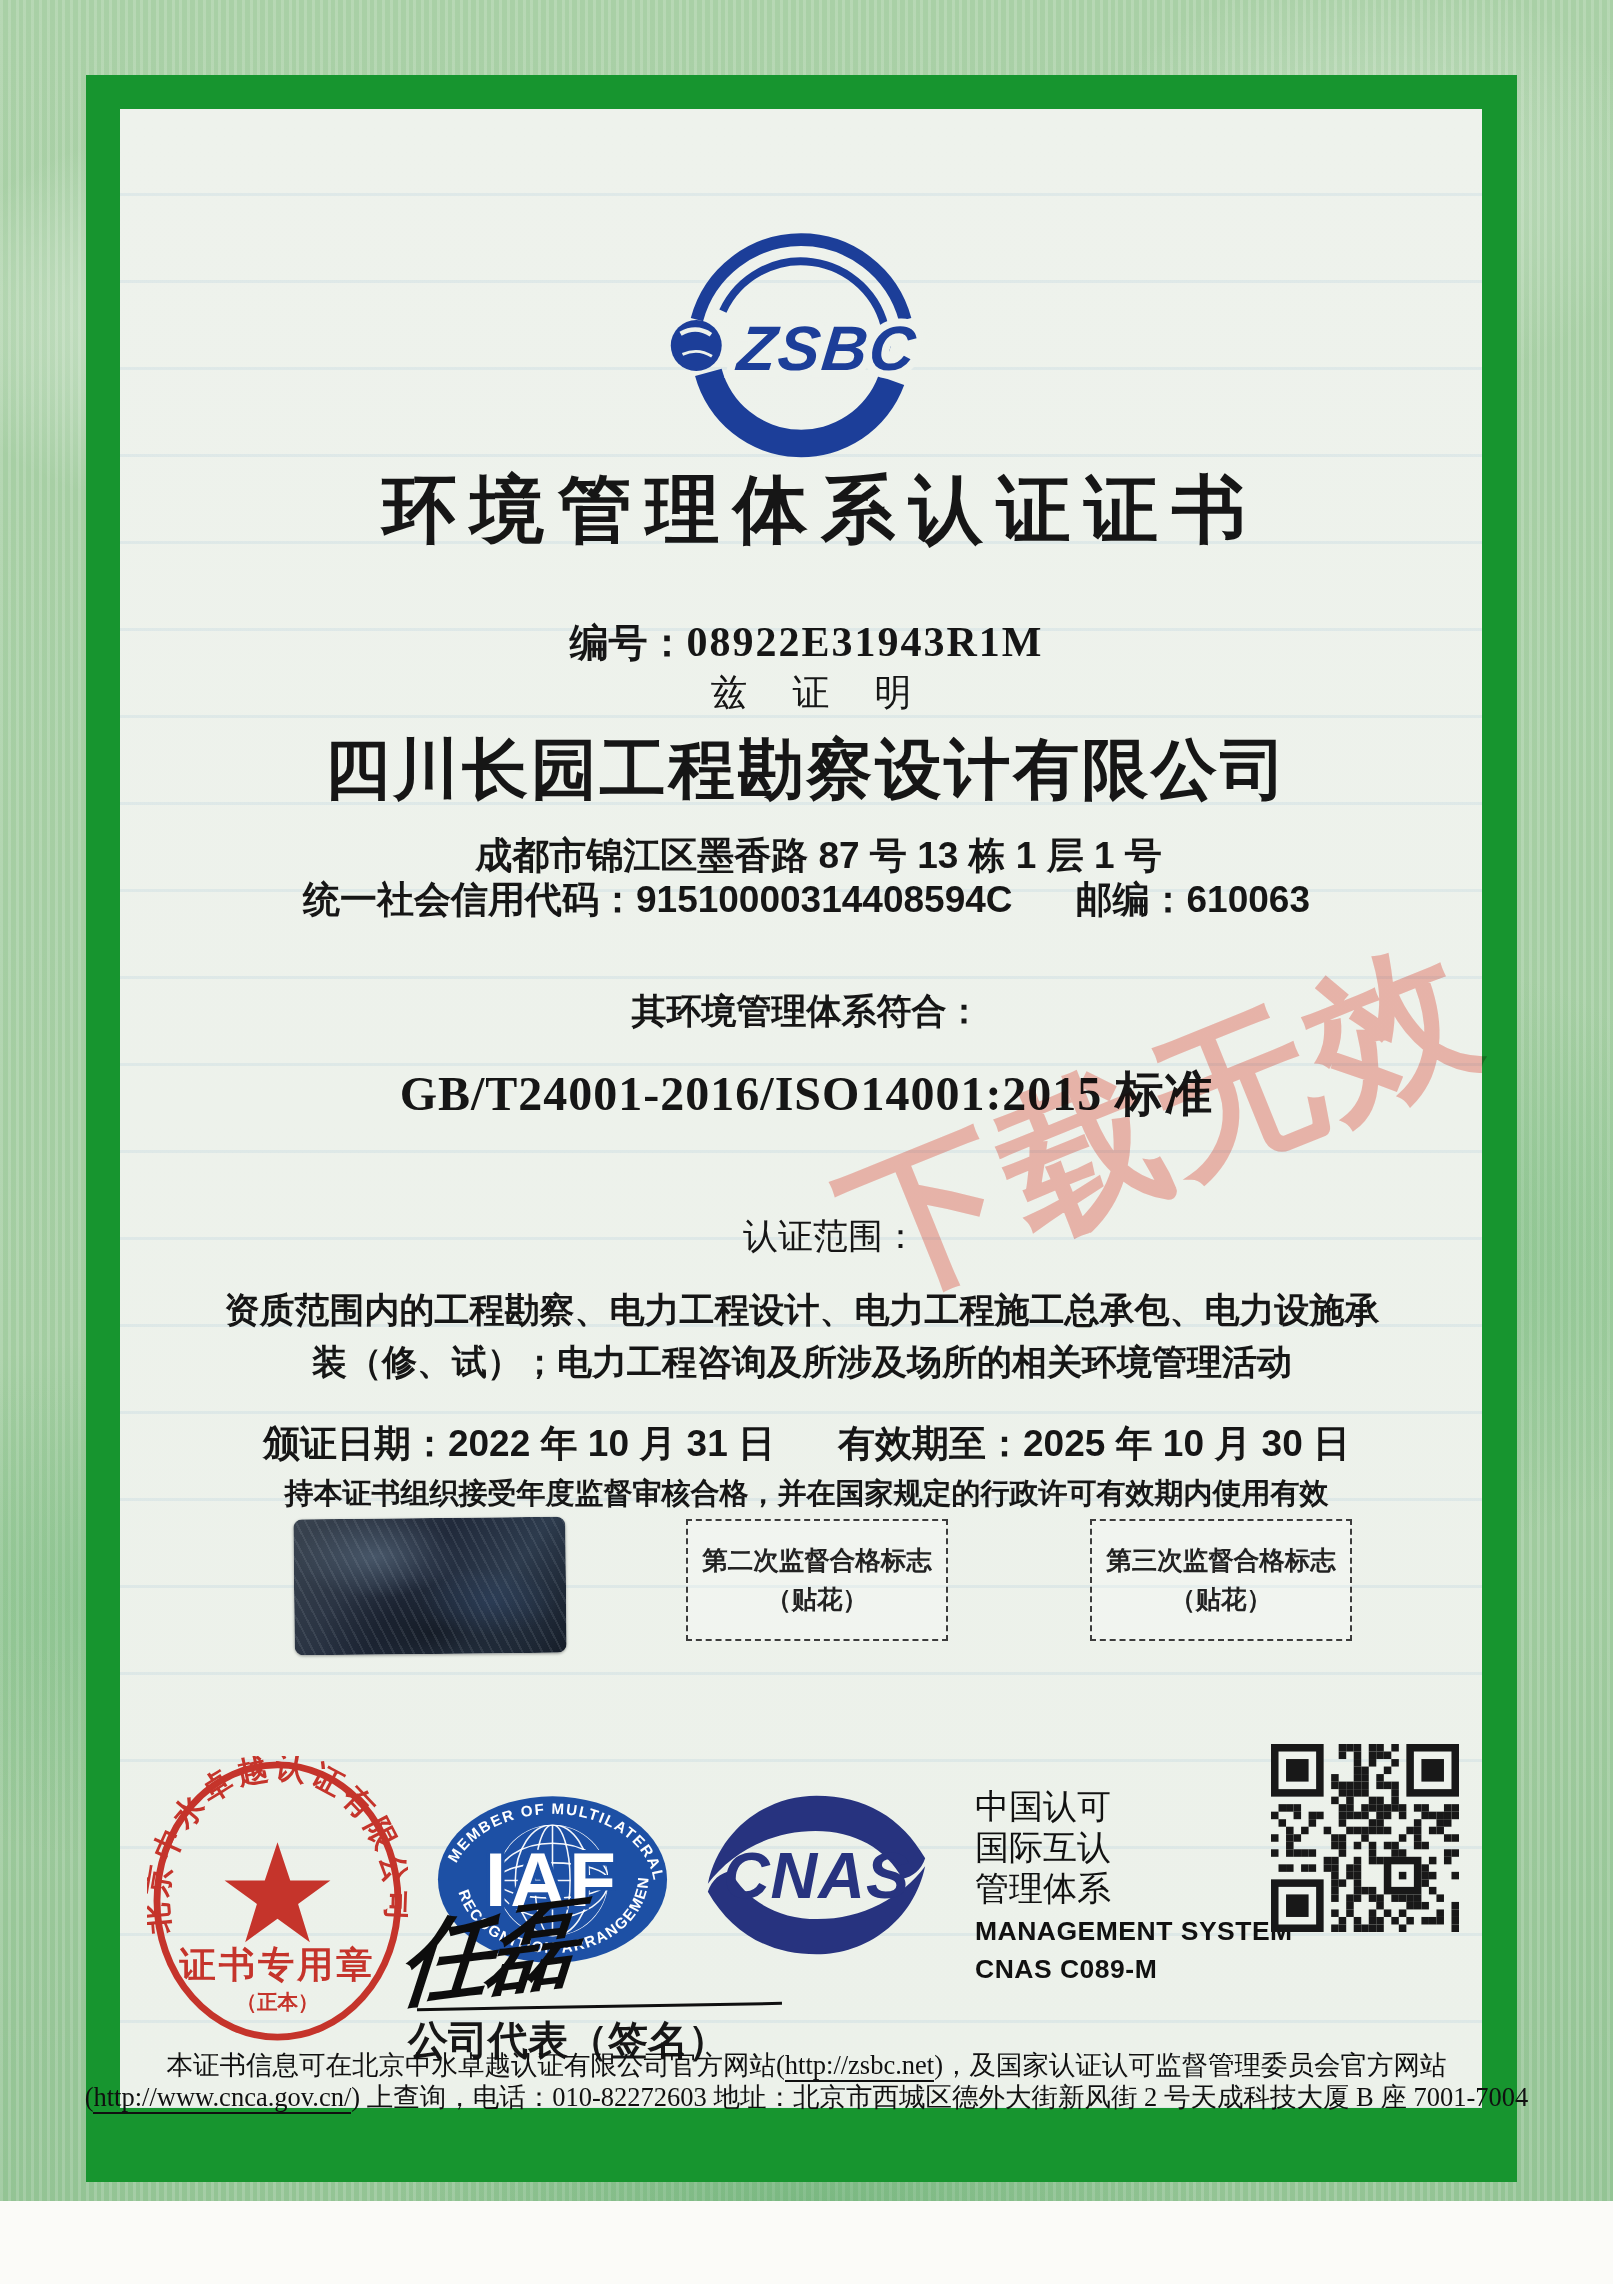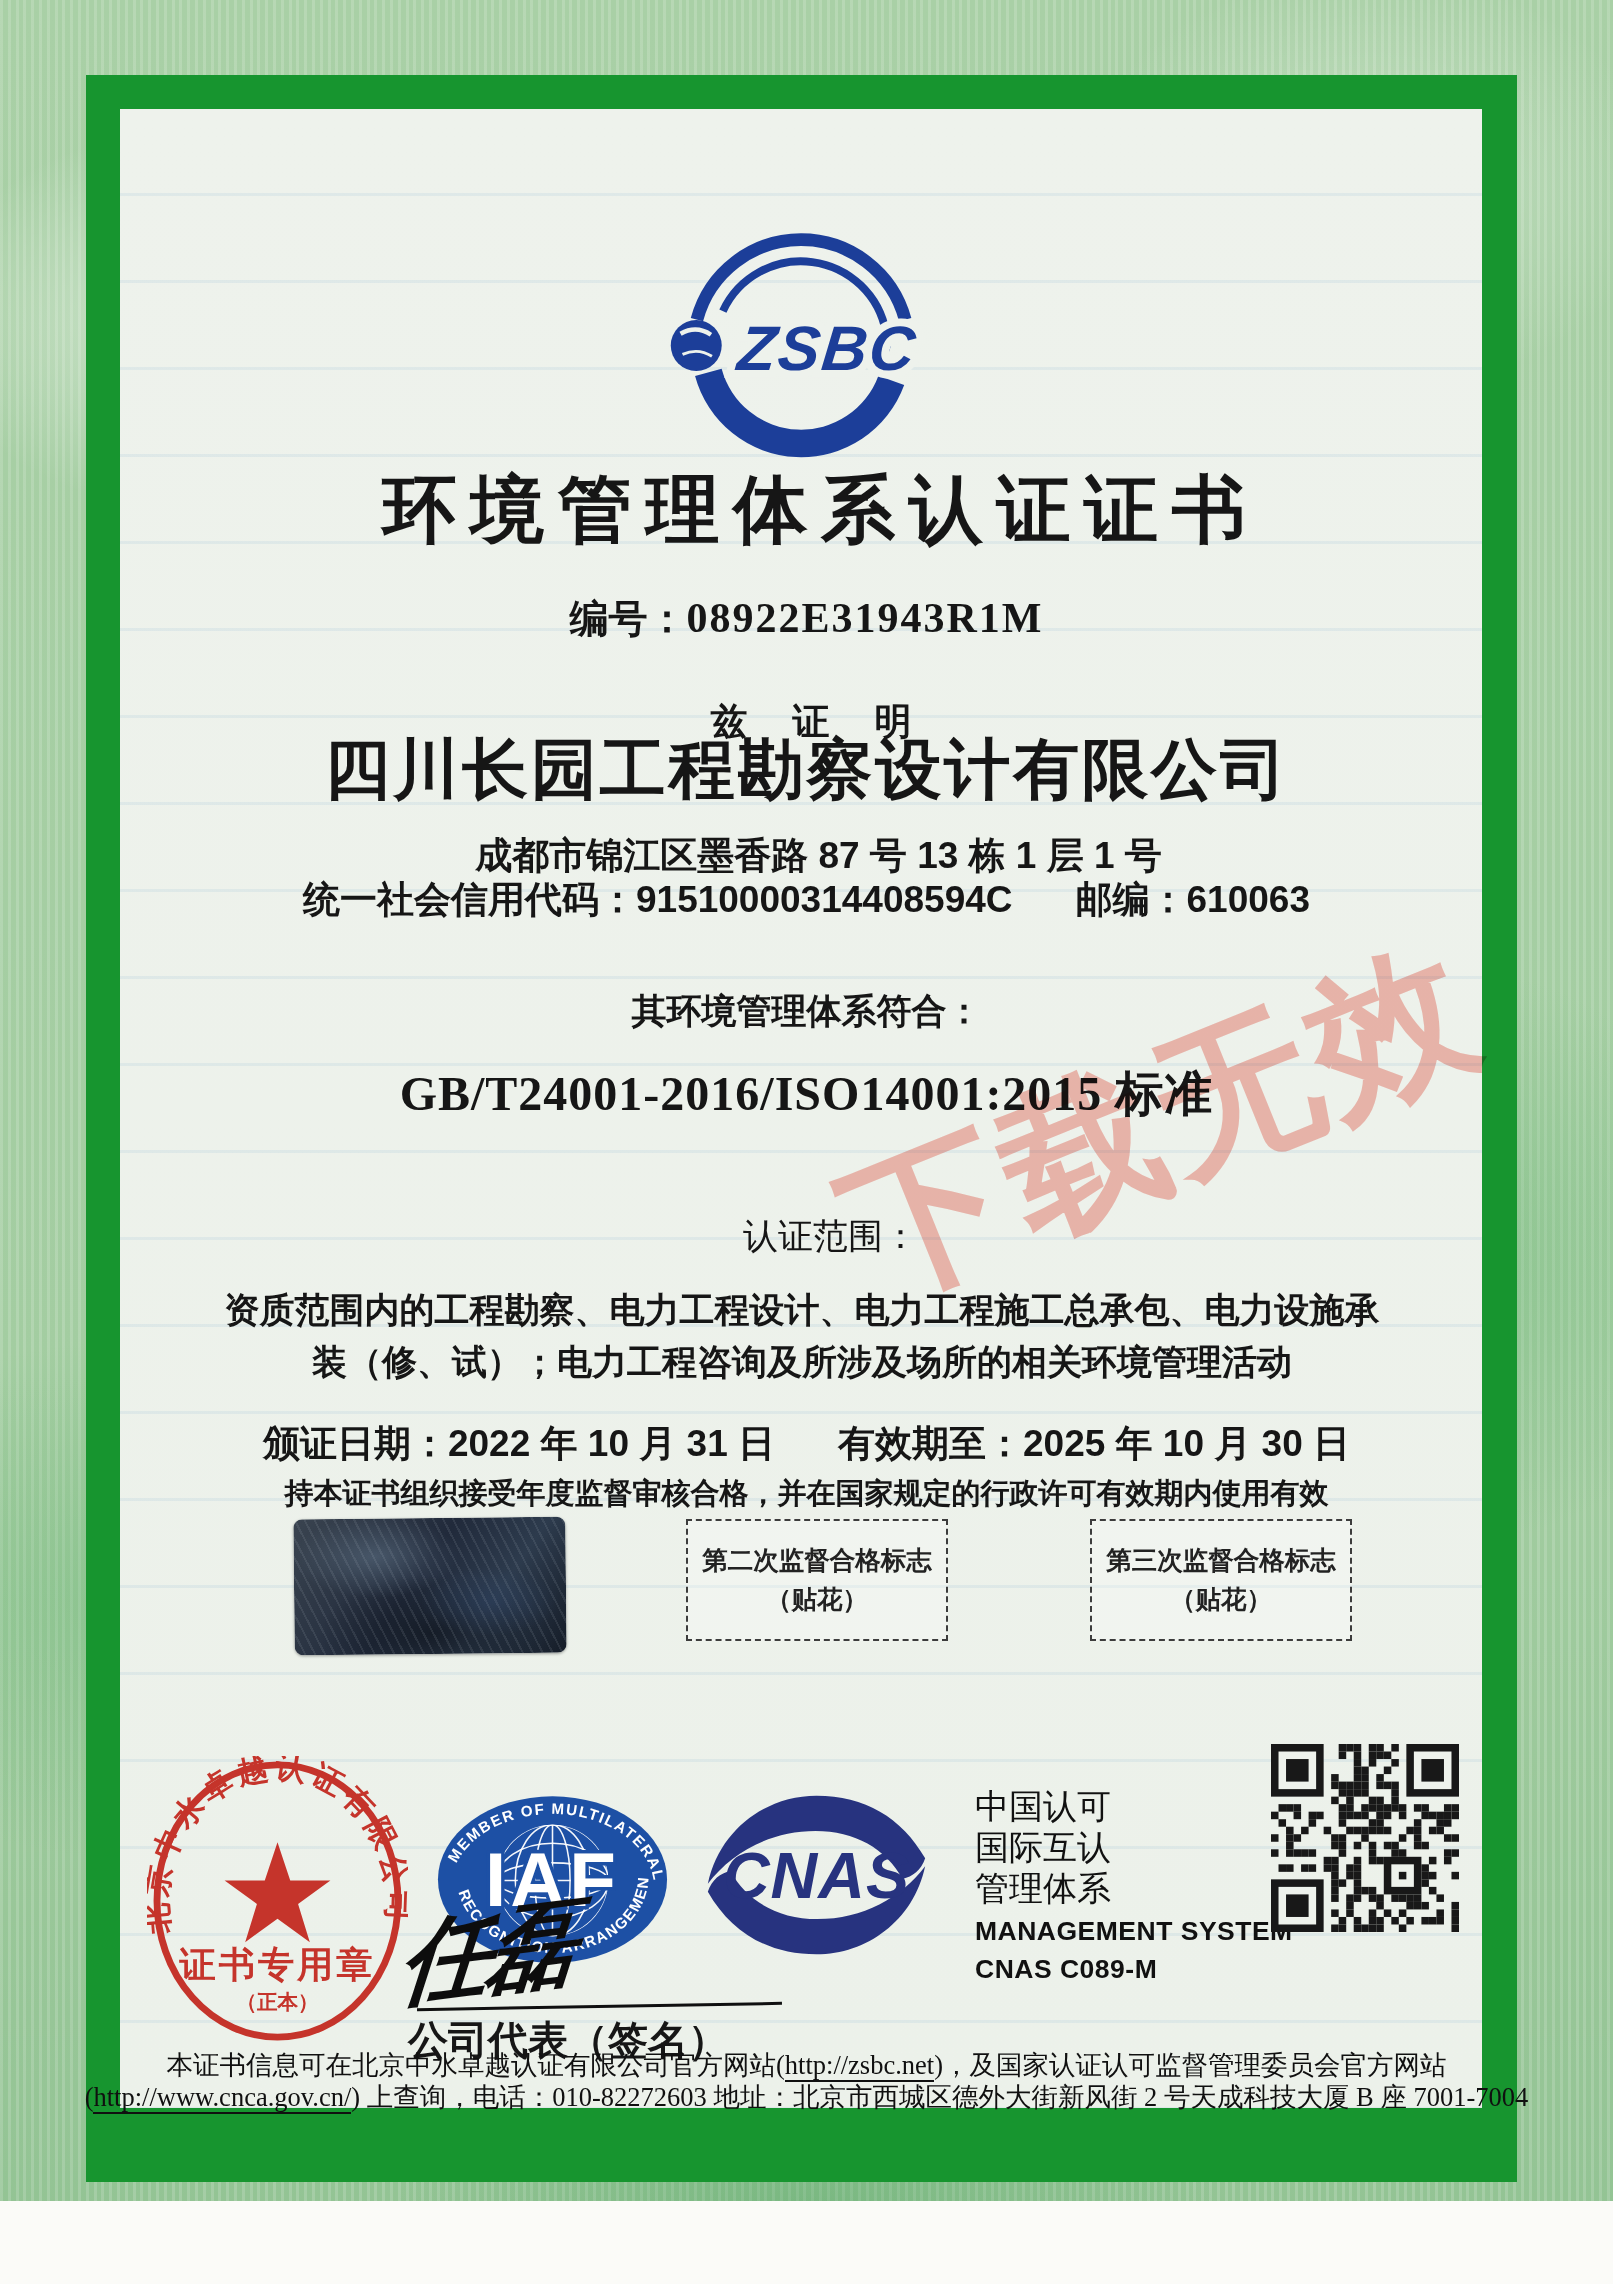--- a/index.html
+++ b/index.html
@@ -24,23 +24,23 @@
     border-width:34px 35px 74px 34px;
     background:
       repeating-linear-gradient(180deg, rgba(0,0,0,0) 0 84px, rgba(120,170,205,.13) 84px 87px),
       linear-gradient(180deg,#eef2ec, #ecf1ea);
   }
   #bottom-strip{left:0;top:2201px;width:1613px;height:83px;background:#fbfbf8;}
   
   .hei{font-family:"Liberation Sans",sans-serif;}
   .song{font-family:"Liberation Serif",serif;}
   .title{top:461px;font-size:74px;font-weight:900;letter-spacing:13.7px;padding-left:29px;}
-  .certno{top:592px;font-size:39px;font-weight:800;}
+  .certno{top:616px;font-size:39px;font-weight:800;}
   .certno .num{font-family:"Liberation Serif",serif;font-size:42px;letter-spacing:2px;}
-  .hereby{top:697px;font-size:37px;font-weight:700;letter-spacing:45px;padding-left:54px;}
+  .hereby{top:668px;font-size:37px;font-weight:400;letter-spacing:45px;padding-left:54px;}
   .company{top:725px;font-size:66px;font-weight:900;letter-spacing:2.9px;}
   .address{top:831px;font-size:37px;font-weight:800;padding-left:24px;}
   .credit{top:875px;font-size:37px;font-weight:800;}
   .sp{display:inline-block;width:63px;}
   .conform{top:988px;font-size:35px;font-weight:800;}
   .standard{top:1062px;font-size:48px;font-weight:700;letter-spacing:1px;}
   .scopelabel{top:1213px;font-size:35px;font-weight:400;padding-left:48px;}
   .scope{top:1284px;left:121px;width:1362px;text-align:center;font-size:35px;font-weight:800;line-height:52px;}
   .dates{top:1419px;font-size:37px;font-weight:800;}
   .note{top:1474px;font-size:29px;font-weight:700;}

